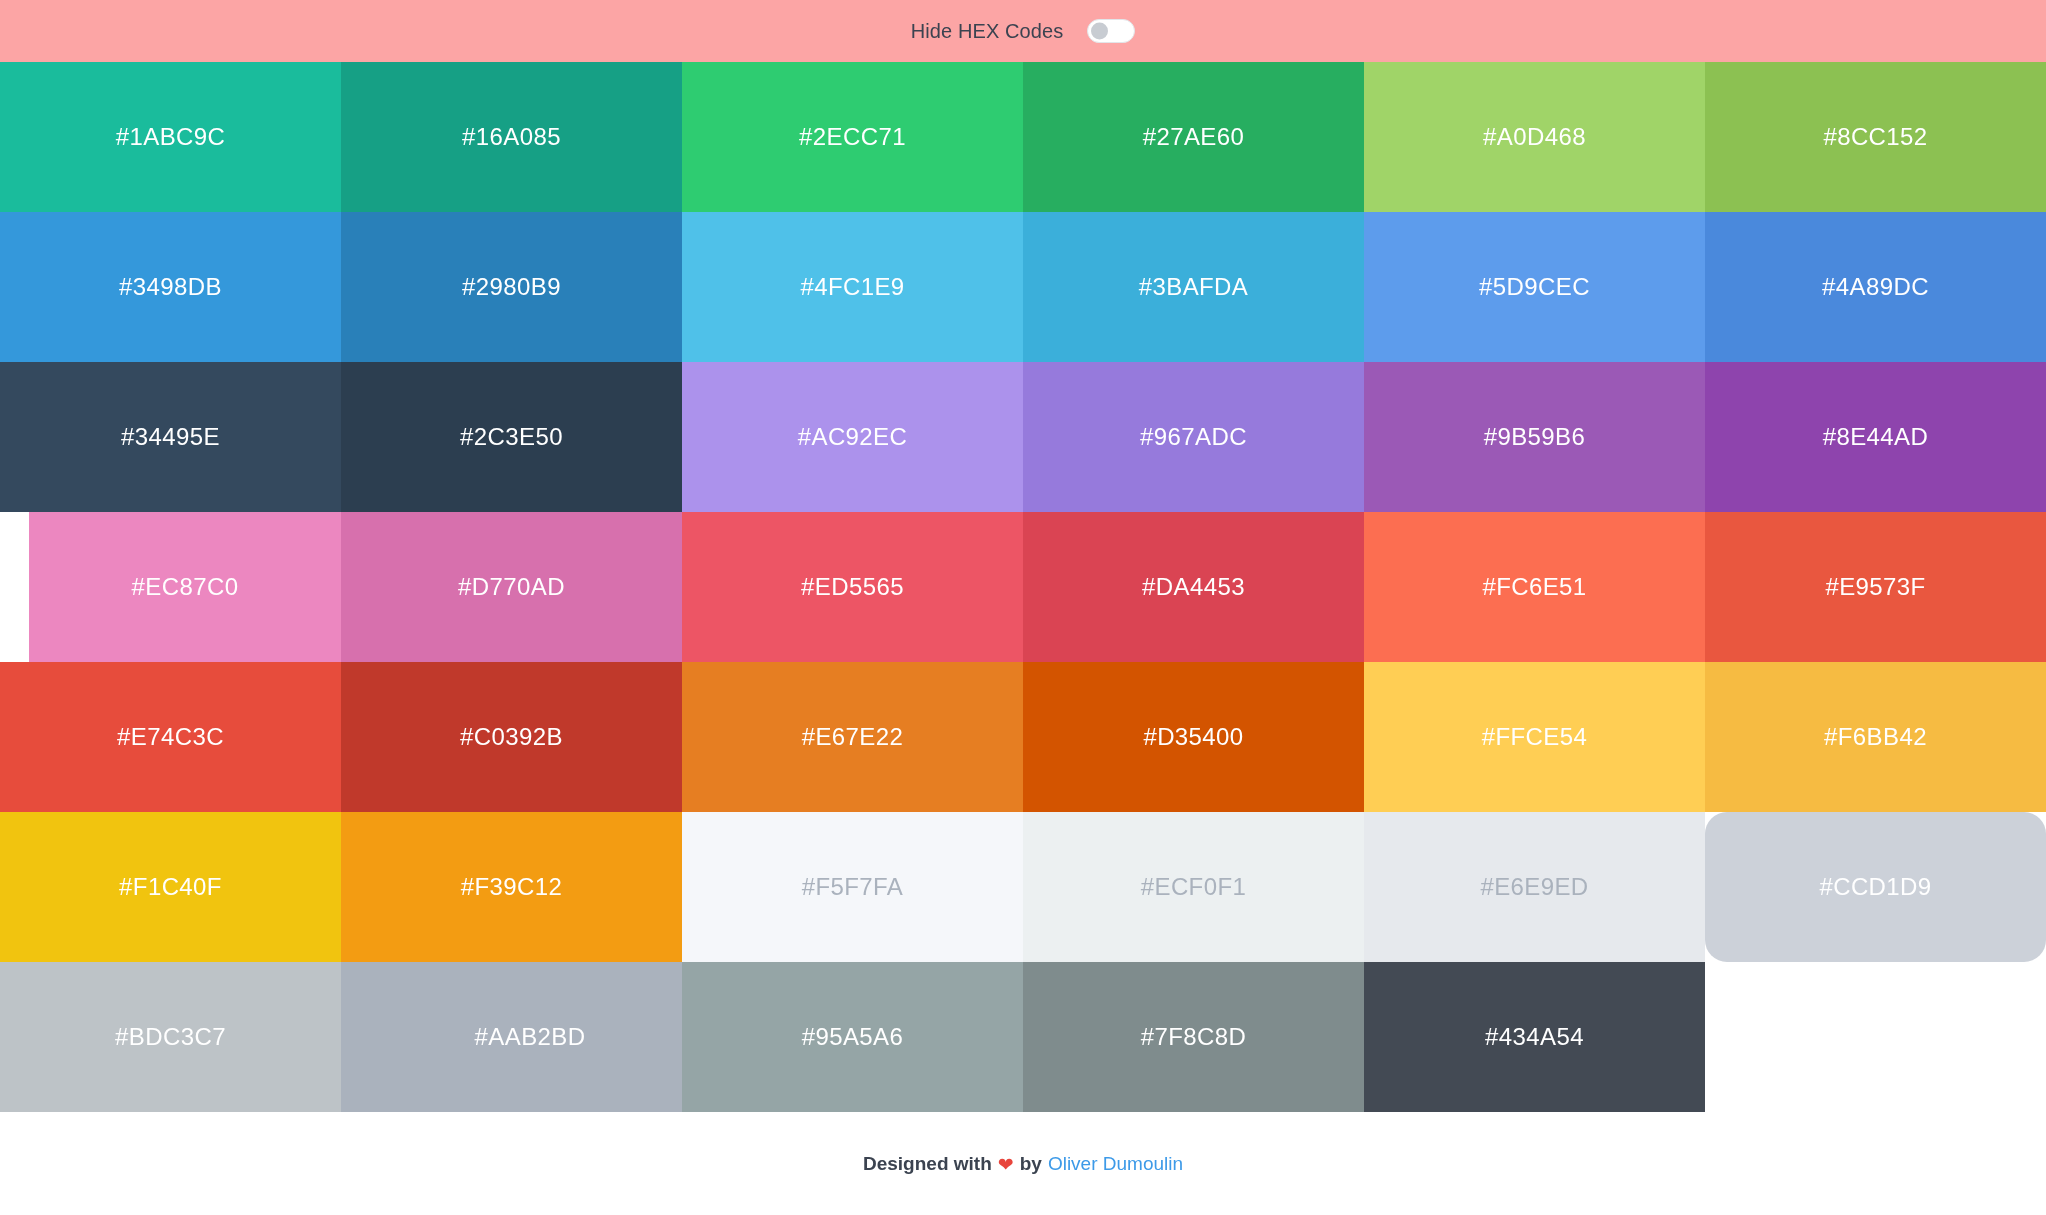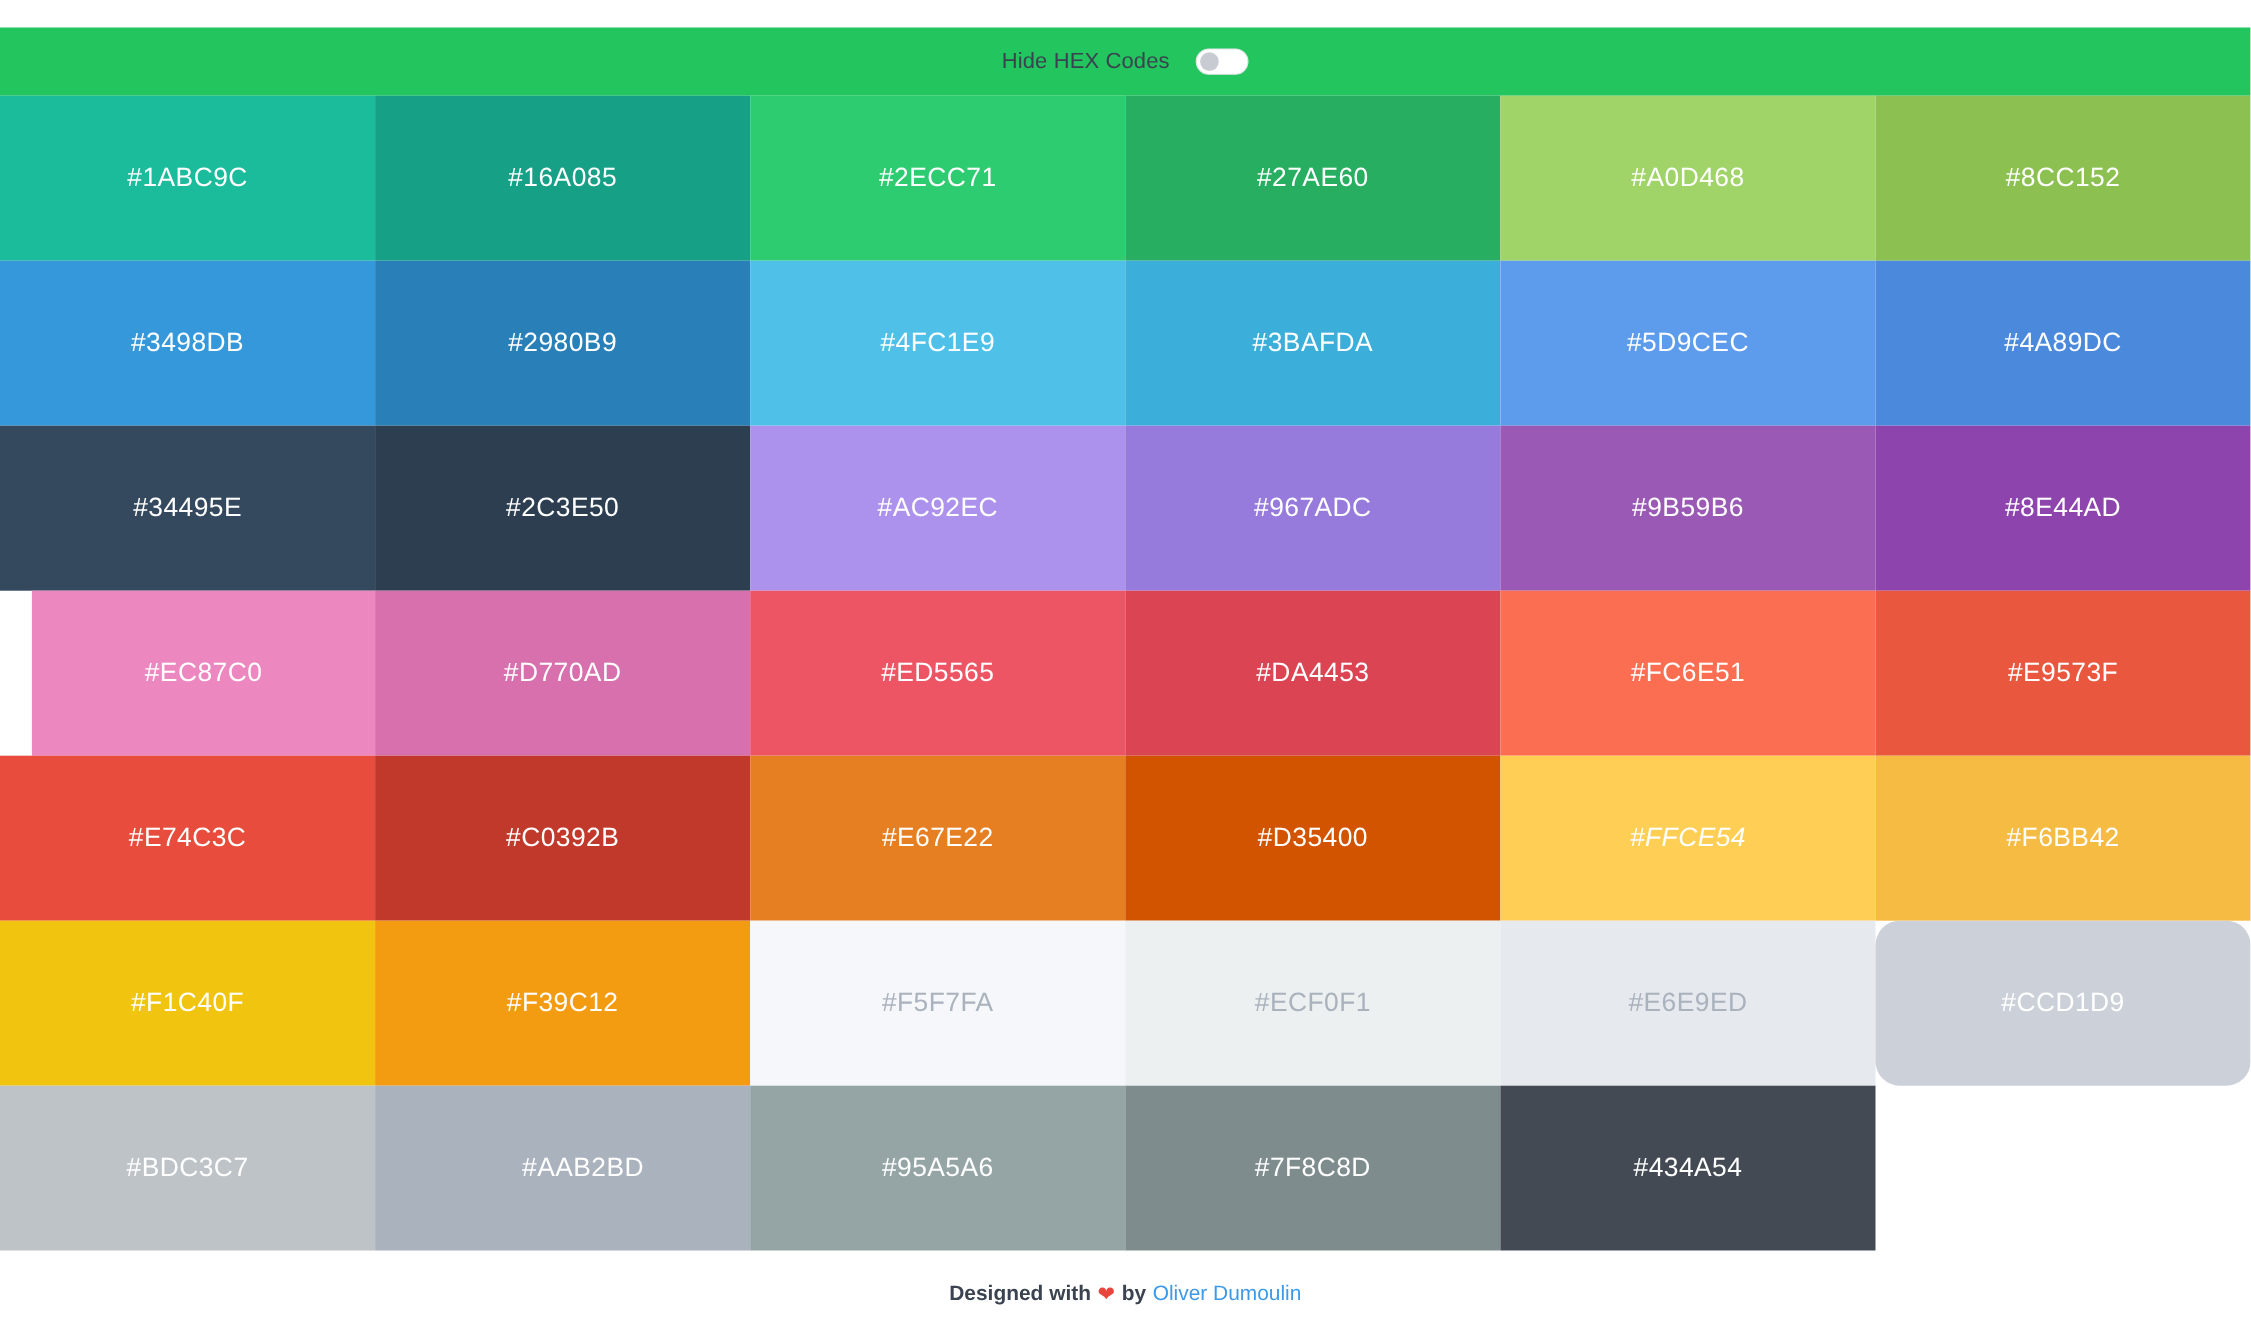--- a/index.html
+++ b/index.html
@@ -19,22 +19,21 @@
   }
 
   
   .topbar {
     height: 62px;
     flex: 0 0 62px;
     display: flex;
     align-items: center;
     justify-content: center;
     gap: 24px;
-    background: #22c55e;
-    margin-top: 25px;
+    background: #fca5a5;
   }
 
   .toggle-label {
     font-size: 20px;
     font-weight: 500;
     color: #3b4350;
     letter-spacing: 0.1px;
     line-height: 1;
   }
 
@@ -204,21 +203,21 @@
     </div>
     <div class="swatch" style="background-color: rgb(192, 57, 43);">
       <span class="hex" style="color: rgb(255, 255, 255);">#C0392B</span>
     </div>
     <div class="swatch" style="background-color: rgb(230, 126, 34);">
       <span class="hex" style="color: rgb(255, 255, 255);">#E67E22</span>
     </div>
     <div class="swatch" style="background-color: rgb(211, 84, 0);">
       <span class="hex" style="color: rgb(255, 255, 255);">#D35400</span>
     </div>
-    <div class="swatch" style="background-color: rgb(255, 206, 84); font-style: italic;">
+    <div class="swatch" style="background-color: rgb(255, 206, 84);">
       <span class="hex" style="color: rgb(255, 255, 255);">#FFCE54</span>
     </div>
     <div class="swatch" style="background-color: rgb(246, 187, 66);">
       <span class="hex" style="color: rgb(255, 255, 255);">#F6BB42</span>
     </div>
     <div class="swatch" style="background-color: rgb(241, 196, 15);">
       <span class="hex" style="color: rgb(255, 255, 255);">#F1C40F</span>
     </div>
     <div class="swatch" style="background-color: rgb(243, 156, 18);">
       <span class="hex" style="color: rgb(255, 255, 255);">#F39C12</span>

